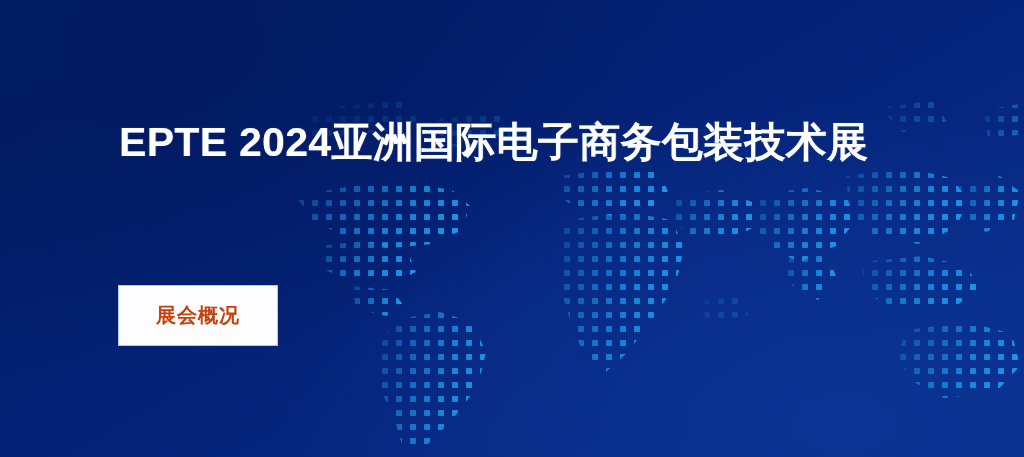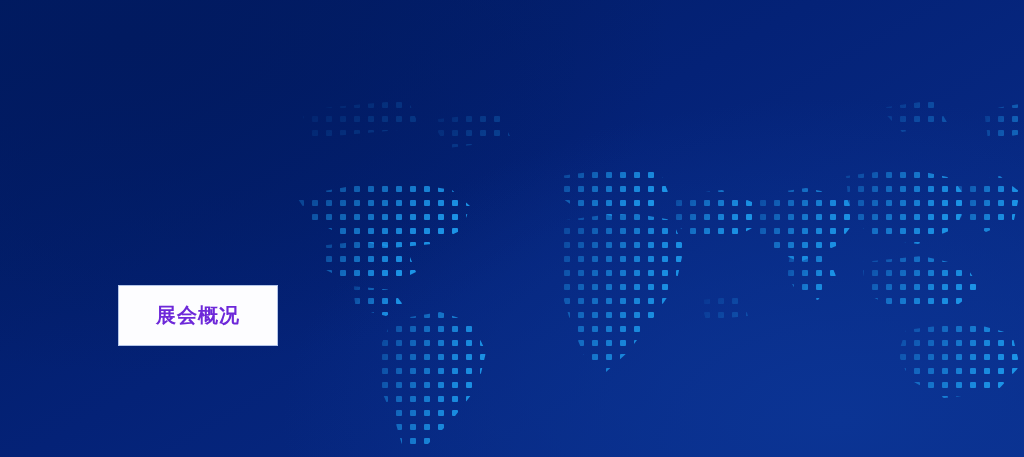--- a/index.html
+++ b/index.html
@@ -69,21 +69,21 @@
 
   .cta {
     position: absolute;
     left: 0;
     top: 286px;
     width: 158px;
     height: 59px;
     background: #fdfdff;
     border: 0;
     padding: 0;
-    color: #6d28d9;
+    color: #c2410c;
     font-family: "Liberation Sans", "DejaVu Sans", sans-serif;
     font-size: 20px;
     font-weight: bold;
     letter-spacing: 1px;
     cursor: pointer;
     display: flex;
     align-items: center;
     justify-content: center;
     box-shadow: 0 0 0 1px rgba(200,215,245,0.9);
   }
@@ -137,18 +137,19 @@
           <path d="M700 300 L742 296 L748 316 L706 320 Z" opacity="0.3"></path>
           <path d="M430 120 L498 112 L512 140 L448 148 Z" opacity="0.28"></path>
           <path d="M300 110 L408 100 L420 128 L312 138 Z" opacity="0.2"></path>
         </g>
       </mask>
     </defs>
     <rect x="0" y="0" width="1024" height="457" fill="url(#dots)" mask="url(#landmask)"></rect>
   </svg>
 
   <div id="content">
+    <h1 class="headline">EPTE 2024亚洲国际电子商务包装技术展</h1>
 
 
     <button class="cta">展会概况</button>
   </div>
 
 </div>
 
 </body></html>

